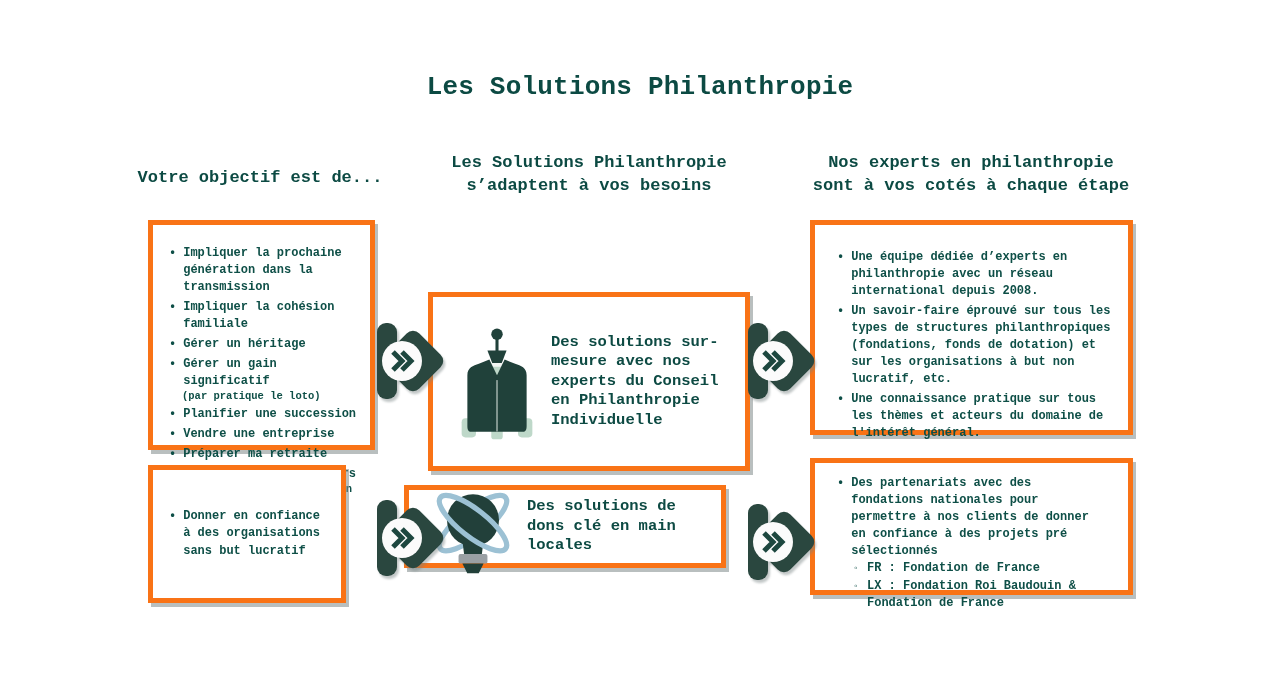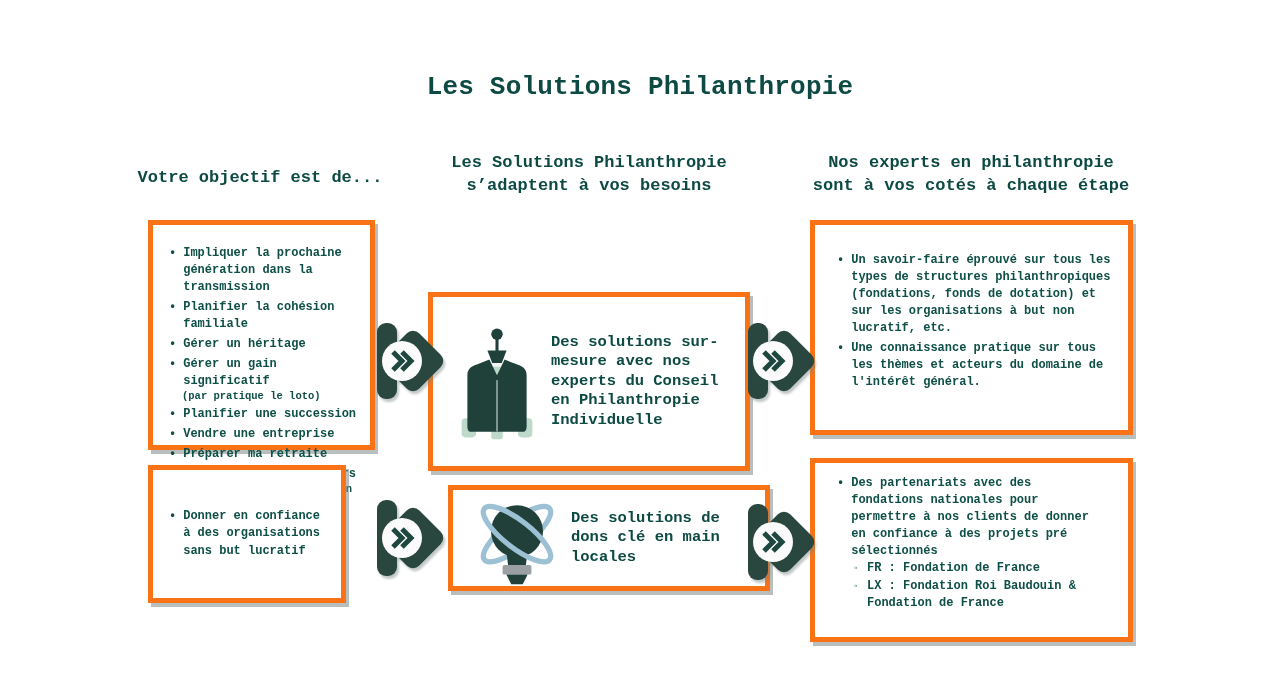--- a/index.html
+++ b/index.html
@@ -18,23 +18,23 @@
   .col-header.obj{left:120px;top:167px;width:280px;}
   .col-header.sol{left:428px;top:152px;width:322px;}
   .col-header.exp{left:790px;top:152px;width:362px;}
   .box{
     position:absolute;background:#ffffff;border:5px solid #f97316;
     box-shadow:3px 4px 0 rgba(128,138,138,.55);box-sizing:border-box;
   }
   .box-l1{left:148px;top:220px;width:227px;height:230px;padding:20px 12px 10px 10px;}
   .box-l2{left:148px;top:465px;width:198px;height:138px;padding:10px 12px 10px 10px;display:flex;align-items:center;}
   .box-m1{left:428px;top:292px;width:322px;height:179px;display:flex;align-items:center;padding:6px 10px;}
-  .box-m2{left:448px;top:485px;width:322px;height:106px;display:flex;align-items:center;padding:6px 10px;}
+  .box-m2{left:404px;top:485px;width:322px;height:83px;display:flex;align-items:center;padding:6px 10px;}
   .box-r1{left:810px;top:220px;width:323px;height:215px;padding:24px 14px 10px 16px;}
-  .box-r2{left:810px;top:458px;width:323px;height:184px;padding:12px 18px 10px 16px;}
+  .box-r2{left:810px;top:458px;width:323px;height:137px;padding:12px 18px 10px 16px;}
   .li{display:flex;font-size:12px;font-weight:bold;line-height:1.42;color:#0e4f47;}
   .li::before{content:"\2022";margin:0 7px 0 6px;flex:0 0 auto;}
   .li .txt{flex:1;}
   .note{font-size:10.5px;font-weight:bold;line-height:1.3;margin:0 0 2px 19px;color:#0e4f47;}
   .sp{margin-top:3px;}
   .sub{display:flex;font-size:12px;font-weight:bold;line-height:1.45;color:#0e4f47;margin-left:22px;}
   .sub::before{content:"\25E6";margin:0 8px 0 0;font-size:10px;line-height:1.7;flex:0 0 auto;}
   .mid-icon{flex:0 0 108px;display:flex;justify-content:center;align-items:center;}
   .mid-text{flex:1;font-size:15.5px;font-weight:bold;line-height:1.25;color:#0d4a43;padding-right:6px;}
   .arrow{position:absolute;width:72px;height:90px;z-index:5;filter:drop-shadow(2px 3px 1px rgba(120,130,130,.45));}
@@ -58,21 +58,21 @@
   <div class="col-header exp">
     <div>Nos experts en philanthropie</div>
     <div>sont à vos cotés à chaque étape</div>
   </div>
 
   <div class="box box-l1">
     <div class="li">
         <span class="txt">Impliquer la prochaine génération dans la transmission</span>
       </div>
     <div class="li sp">
-        <span class="txt">Planifier la cohésion familiale</span>
+        <span class="txt">Impliquer la cohésion familiale</span>
       </div>
     <div class="li sp">
         <span class="txt">Gérer un héritage</span>
       </div>
     <div class="li sp">
         <span class="txt">Gérer un gain significatif</span>
       </div>
     <div class="note">(par pratique le loto)</div>
     <div class="li">
         <span class="txt">Planifier une succession</span>
@@ -122,20 +122,23 @@
         <polygon points="34,68 56,68 54,84 36,84" fill="#22403a"></polygon>
         <rect x="30" y="82" width="30" height="10" rx="2" fill="#9aa0a4"></rect>
         <polygon points="34,92 56,92 51,102 39,102" fill="#22403a"></polygon>
         <ellipse cx="45" cy="50" rx="43" ry="14" fill="none" stroke="#9cc1d4" stroke-width="5.5" transform="rotate(38 45 50)"></ellipse>
       </svg>
     </div>
     <div class="mid-text">Des solutions de dons clé en main locales</div>
   </div>
 
   <div class="box box-r1">
+    <div class="li">
+        <span class="txt">Une équipe dédiée d’experts en philanthropie avec un réseau international depuis 2008.</span>
+      </div>
     <div class="li sp">
         <span class="txt">Un savoir-faire éprouvé sur tous les types de structures philanthropiques (fondations, fonds de dotation) et sur les organisations à but non lucratif, etc.</span>
       </div>
     <div class="li sp">
         <span class="txt">Une connaissance pratique sur tous les thèmes et acteurs du domaine de l'intérêt général.</span>
       </div>
   </div>
 
   <div class="box box-r2">
     <div class="li">

